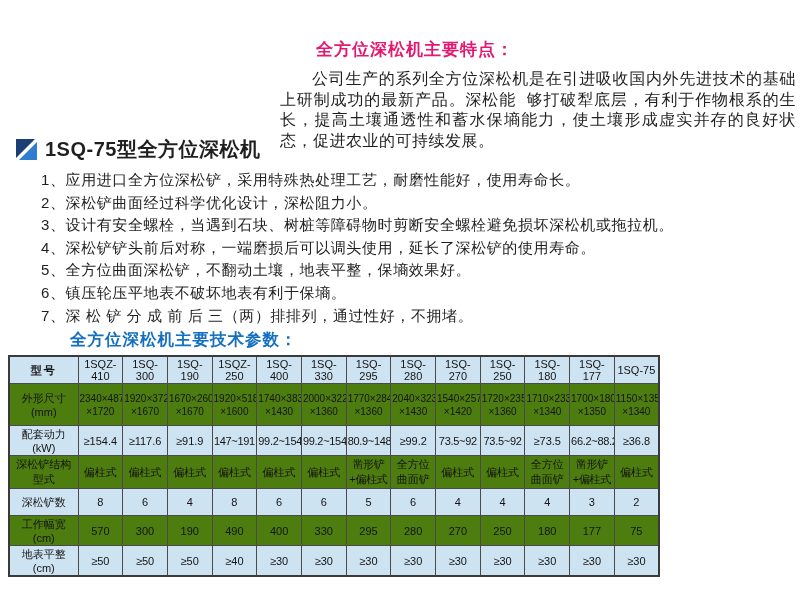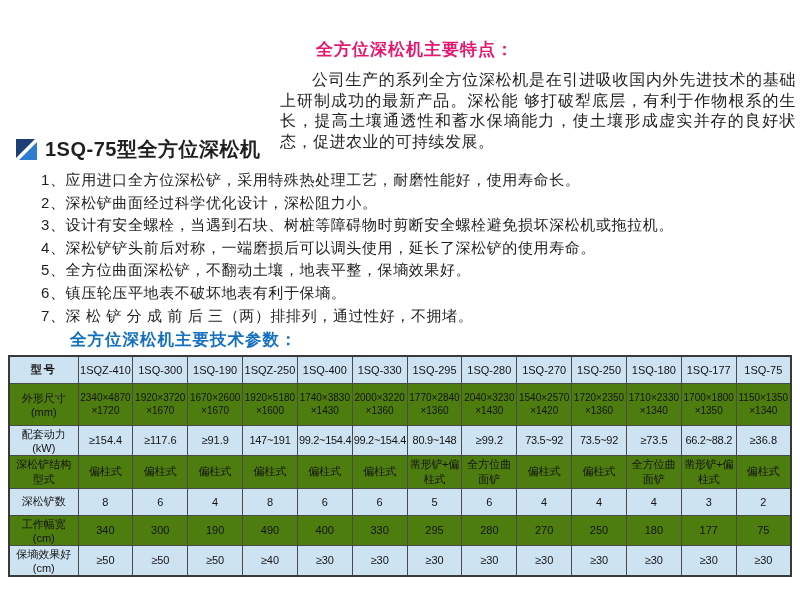--- a/index.html
+++ b/index.html
@@ -24,38 +24,39 @@
   .features-title{
     color:var(--red);
     font-size:17px;font-weight:bold;
     padding-left:36px;letter-spacing:1px;
   }
   .intro{
     margin-top:9px;
     font-size:16px;line-height:20.5px;
     text-align:justify;text-indent:2em;
     letter-spacing:0.5px;
+    font-family:Liberation Mono, monospace;
   }
   .product-heading{
     position:absolute;left:16px;top:136px;
     display:flex;align-items:center;gap:8px;
   }
   .product-heading .logo{width:21px;height:21px;display:block;}
   .product-heading .txt{font-size:20px;font-weight:bold;letter-spacing:0.5px;}
   .features{
     position:absolute;left:41px;top:169px;width:756px;
     font-size:15px;letter-spacing:0.6px;
   }
   .features .item{line-height:22.6px;white-space:nowrap;}
   .specs-title{
     position:absolute;left:42px;top:329px;
     color:var(--blue);font-size:16.5px;font-weight:bold;letter-spacing:1px;margin-left:28px;
   }
   table.specs{
-    position:absolute;left:8px;top:355px;width:784px;
+    position:absolute;left:8px;top:355px;width:652px;
     border-collapse:collapse;table-layout:fixed;
     border:2px solid #3a3a3a;
     padding-left:41px;
   }
   table.specs col.label-col{width:69px;}
   table.specs th,table.specs td{
     border:1px solid var(--grid);
     text-align:center;vertical-align:middle;
     font-size:11px;font-weight:normal;
     padding:1px;color:#141414;
@@ -200,36 +201,36 @@
         <td>5</td>
         <td>6</td>
         <td>4</td>
         <td>4</td>
         <td>4</td>
         <td>3</td>
         <td>2</td>
       </tr>
       <tr>
         <th>工作幅宽(cm)</th>
-        <td>340</td>
+        <td>570</td>
         <td>300</td>
         <td>190</td>
         <td>490</td>
         <td>400</td>
         <td>330</td>
         <td>295</td>
         <td>280</td>
         <td>270</td>
         <td>250</td>
         <td>180</td>
         <td>177</td>
         <td>75</td>
       </tr>
       <tr class="shade">
-        <th>保墒效果好(cm)</th>
+        <th>地表平整(cm)</th>
         <td>≥50</td>
         <td>≥50</td>
         <td>≥50</td>
         <td>≥40</td>
         <td>≥30</td>
         <td>≥30</td>
         <td>≥30</td>
         <td>≥30</td>
         <td>≥30</td>
         <td>≥30</td>

